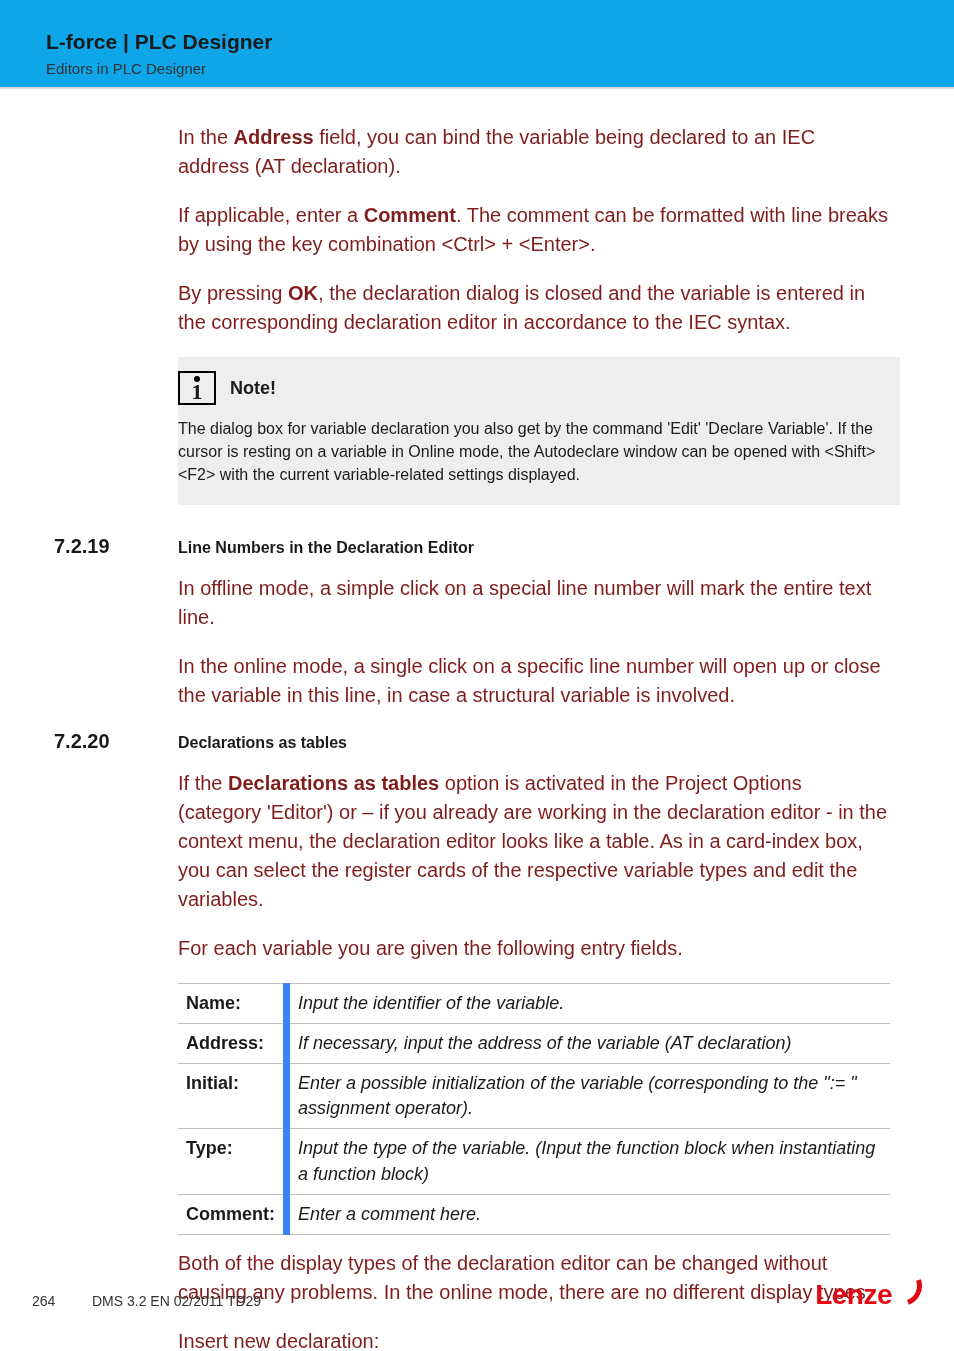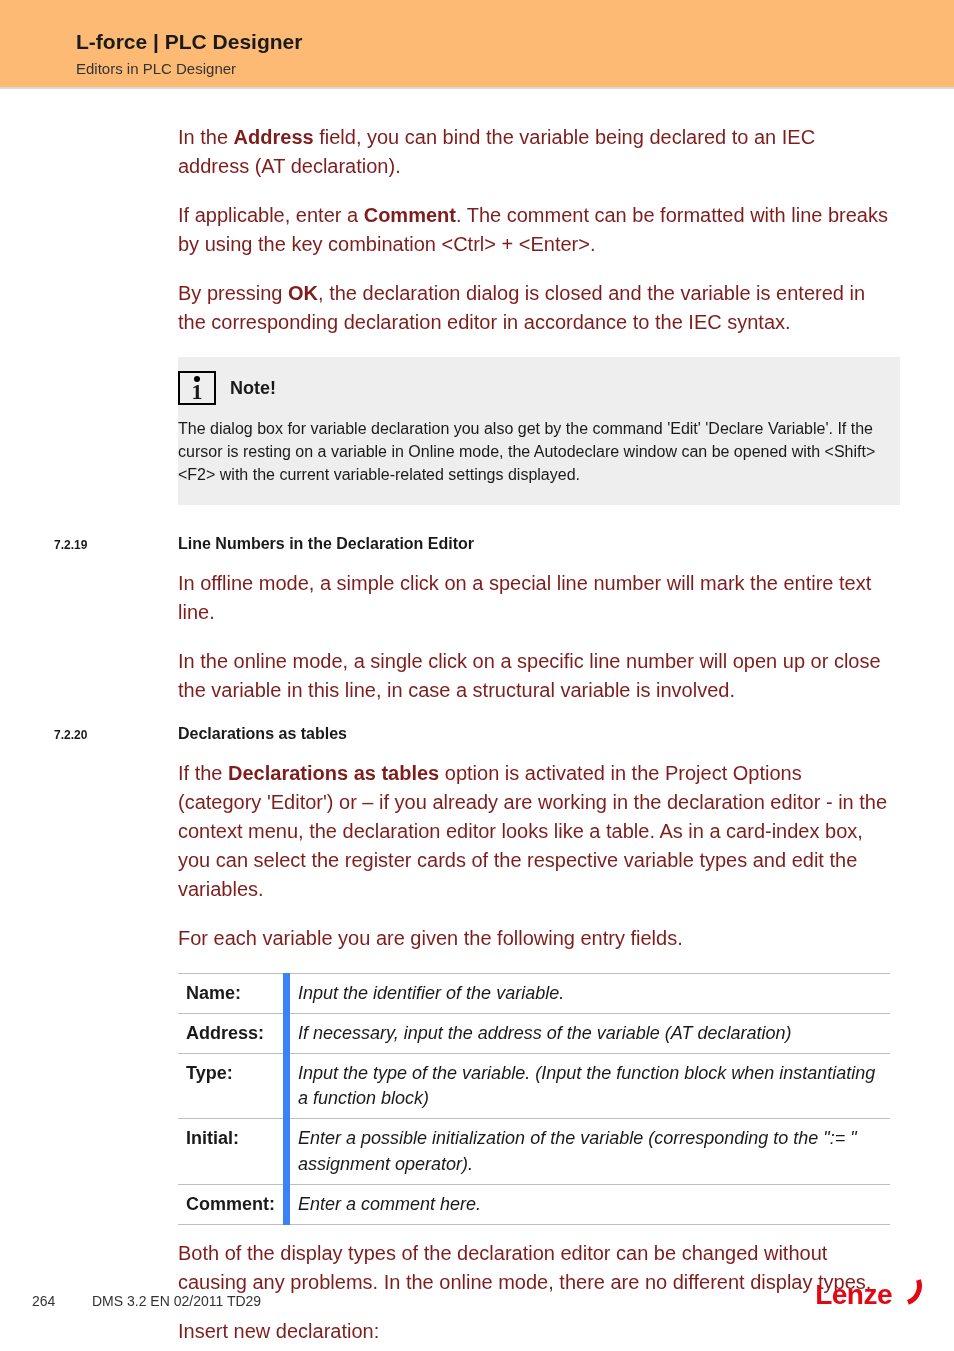--- a/index.html
+++ b/index.html
@@ -4,23 +4,23 @@
 <style>
   * { box-sizing: border-box; margin: 0; padding: 0; }
   html, body { width: 954px; height: 1351px; }
   body {
     font-family: "Segoe UI", "Myriad Pro", Arial, sans-serif;
     color: #1a1a1a;
     background: #ffffff;
     position: relative;
   }
   .header-band {
-    background: #fdba74;
+    background: #0ea5e9;
     border-bottom: 2px solid #d9d9d9;
-    padding: 30px 54px 10px 76px;
+    padding: 30px 54px 10px 46px;
   }
   .doc-title {
     font-size: 21px;
     font-weight: 700;
     color: #1a1a1a;
     margin-bottom: 6px;
   }
   .doc-subtitle {
     font-size: 15px;
     color: #333;
@@ -83,21 +83,21 @@
   }
 
   .section-row {
     display: flex;
     align-items: baseline;
     margin-bottom: 16px;
     margin-top: 6px;
   }
   .section-num {
     width: 124px;
-    font-size: 12px;
+    font-size: 20px;
     font-weight: 700;
     flex-shrink: 0;
   }
   .section-title {
     font-size: 16px;
     font-weight: 700;
   }
 
   table.fields {
     border-collapse: collapse;
@@ -225,26 +225,26 @@
       <tbody>
           <tr>
         <td class="k">Name:</td>
         <td>Input the identifier of the variable.</td>
       </tr>
       <tr>
         <td class="k">Address:</td>
         <td>If necessary, input the address of the variable (AT declaration)</td>
       </tr>
       <tr>
+        <td class="k">Initial:</td>
+        <td>Enter a possible initialization of the variable (corresponding to the ":= " assignment operator).</td>
+      </tr>
+      <tr>
         <td class="k">Type:</td>
         <td>Input the type of the variable. (Input the function block when instantiating a function block)</td>
-      </tr>
-      <tr>
-        <td class="k">Initial:</td>
-        <td>Enter a possible initialization of the variable (corresponding to the ":= " assignment operator).</td>
       </tr>
       <tr>
         <td class="k">Comment:</td>
         <td>Enter a comment here.</td>
       </tr>
     </tbody>
       </table>
   </div>
 
   <p class="body-text body-indent">Both of the display types of the declaration editor can be changed without causing any problems. In the online mode, there are no different display types.</p>

